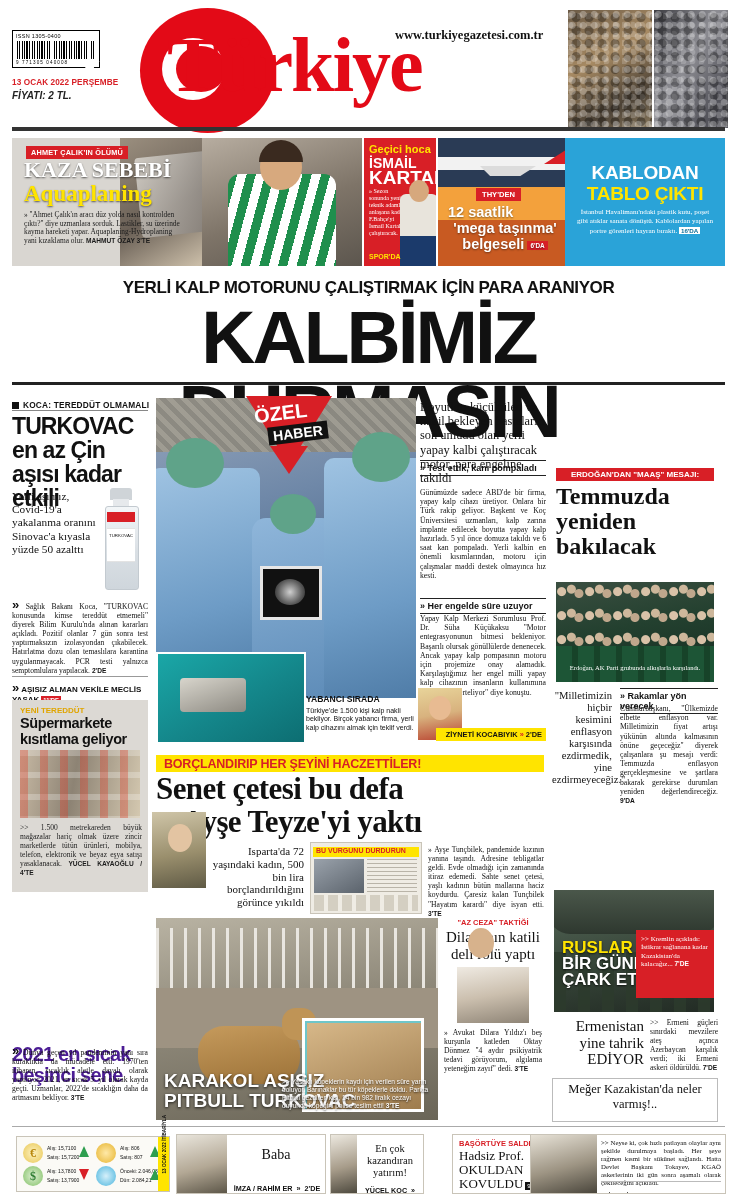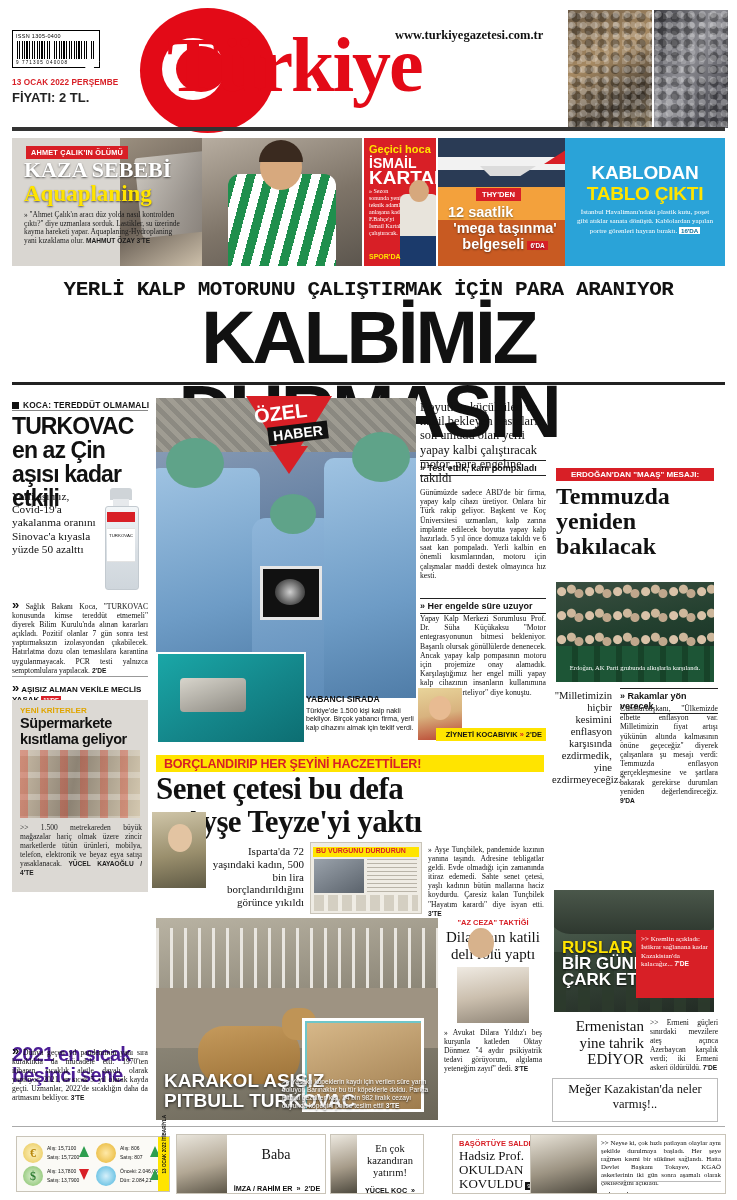--- a/index.html
+++ b/index.html
@@ -18,22 +18,22 @@
   .masthead{position:absolute;left:0;top:0;width:737px;height:135px;}
   .issn-box{position:absolute;left:12px;top:30px;width:86px;height:36px;
     border:1px solid #000;background:#fff;font-size:5px;
     font-family:"Liberation Sans",sans-serif;}
   .issn-label{position:absolute;left:3px;top:2px;font-size:5.5px;letter-spacing:.3px;}
   .barcode{position:absolute;left:4px;top:10px;width:78px;height:18px;
     background:repeating-linear-gradient(to right,#000 0 1px,#fff 1px 2px,#000 2px 3.4px,#fff 3.4px 5px,#000 5px 5.7px,#fff 5.7px 7.4px);}
   .barcode-num{position:absolute;left:3px;top:29px;font-size:4.6px;letter-spacing:1.1px;}
   .date-line{position:absolute;left:12px;top:78px;font-size:8.2px;font-weight:bold;
     color:#d81f26;font-family:"Liberation Sans",sans-serif;letter-spacing:.1px;}
-  .price-line{position:absolute;left:12px;top:90px;font-size:13px;font-weight:bold;
-    color:#222;font-family:"Liberation Sans",sans-serif;}
+  .price-line{position:absolute;left:12px;top:90px;font-size:10px;font-weight:bold;
+    color:#222;font-family:"Liberation Sans",sans-serif;font-style:italic;}
   .weburl{position:absolute;left:395px;top:28px;font-size:12.5px;font-weight:bold;
     color:#111;font-family:"Liberation Serif",serif;}
   .logo-flag{position:absolute;left:140px;top:8px;width:135px;height:125px;
     border-radius:50%;background:#e30a17;overflow:hidden;}
   .logo-flag:before{content:"";position:absolute;left:22px;top:30px;width:62px;height:62px;
     border-radius:50%;background:#fff;}
   .logo-flag:after{content:"";position:absolute;left:36px;top:38px;width:50px;height:46px;
     border-radius:50%;background:#e30a17;}
   .flag-star{position:absolute;left:78px;top:52px;color:#fff;font-size:26px;line-height:26px;z-index:3;}
   .logo-text{position:absolute;left:167px;top:26px;font-size:78px;line-height:78px;
@@ -126,21 +126,21 @@
   .kab-2{position:absolute;left:0;top:45px;width:160px;text-align:center;
     font-family:"Liberation Sans",sans-serif;font-weight:bold;font-size:19px;color:#ffe400;
     letter-spacing:-.2px;}
   .kab-body{position:absolute;left:10px;top:70px;width:140px;text-align:center;font-size:7.1px;
     line-height:9px;color:#fff;font-family:"Liberation Serif",serif;}
   .kab-pg{background:#fff;color:#0d6e99;font-family:"Liberation Sans",sans-serif;
     font-weight:bold;font-size:6.2px;padding:0 2px;}
 
   
   .mh-kicker{position:absolute;left:12px;top:278px;width:713px;text-align:center;
-    font-family:Liberation Mono, monospace;font-weight:bold;font-size:21px;color:#111;
+    font-family:Liberation Sans, sans-serif;font-weight:bold;font-size:17px;color:#111;
     letter-spacing:-.4px;}
   .mh-main{position:absolute;left:12px;top:300px;width:713px;text-align:center;
     font-family:"Liberation Sans",sans-serif;font-weight:bold;font-size:75px;line-height:74px;
     color:#111;letter-spacing:-3px;}
   .mh-rule{position:absolute;left:12px;top:382px;width:713px;height:3px;background:#222;}
   .kicker-sq{display:inline-block;width:7px;height:7px;background:#111;margin-right:4px;
     vertical-align:middle;}
   .koca-kicker{position:absolute;left:12px;top:400px;font-family:"Liberation Sans",sans-serif;
     font-weight:bold;font-size:8.3px;color:#111;letter-spacing:.2px;}
   .hr-thin{position:absolute;height:1px;background:#888;}
@@ -480,21 +480,21 @@
     <div class="vial-body"></div>
       <div class="vial-red"></div>
     <div class="vial-label">TURKOVAC</div>
   </div>
 
   <div class="turkovac-body"><span class="quill">»</span> <span>Sağlık Bakanı Koca, "TURKOVAC konusunda kimse tereddüt etmemeli" diyerek Bilim Kurulu'nda alınan kararları açıkladı. Pozitif olanlar 7 gün sonra test yaptırmaksızın izolasyondan çıkabilecek. Hatırlatma dozu olan temaslılara karantina uygulanmayacak. PCR testi yalnızca semptomlulara yapılacak.</span> <span class="ref-tag">2'DE</span></div>
 
   <div class="alman-bar" style="top:676px;"><span class="quill">»</span> <span>AŞISIZ ALMAN VEKİLE MECLİS YASAK</span><span class="pg-chip">11'DE</span></div>
 
   <div class="super-box">
-    <div class="super-kicker">YENİ KRİTERLER</div>
+    <div class="super-kicker">YENİ TEREDDÜT</div>
     <div class="super-h">Süpermarkete kısıtlama geliyor</div>
     <div class="super-photo"></div>
     <div class="super-body"><span>&gt;&gt; 1.500 metrekareden büyük mağazalar hariç olmak üzere zincir marketlerde tütün ürünleri, mobilya, telefon, elektronik ve beyaz eşya satışı yasaklanacak.</span> <span class="ref-tag">YÜCEL KAYAOĞLU / 4'TE</span></div>
   </div>
 
 
   <div class="sicak-h">2021 en sıcak beşinci sene</div>
   <div class="sicak-body"><span class="quill">»</span> <span>Dünya geçen yıl pandeminin yanı sıra kuraklıkla da mücadele etti. 1970'ten itibaren, sıcaklık aletle dayalı olarak yapılıyor. 2021, en sıcak 5. yıl olarak kayda geçti. Uzmanlar, 2022'de sıcaklığın daha da artmasını bekliyor.</span> <span class="ref-tag">3'TE</span></div>
 
   <div class="heart-photo">

